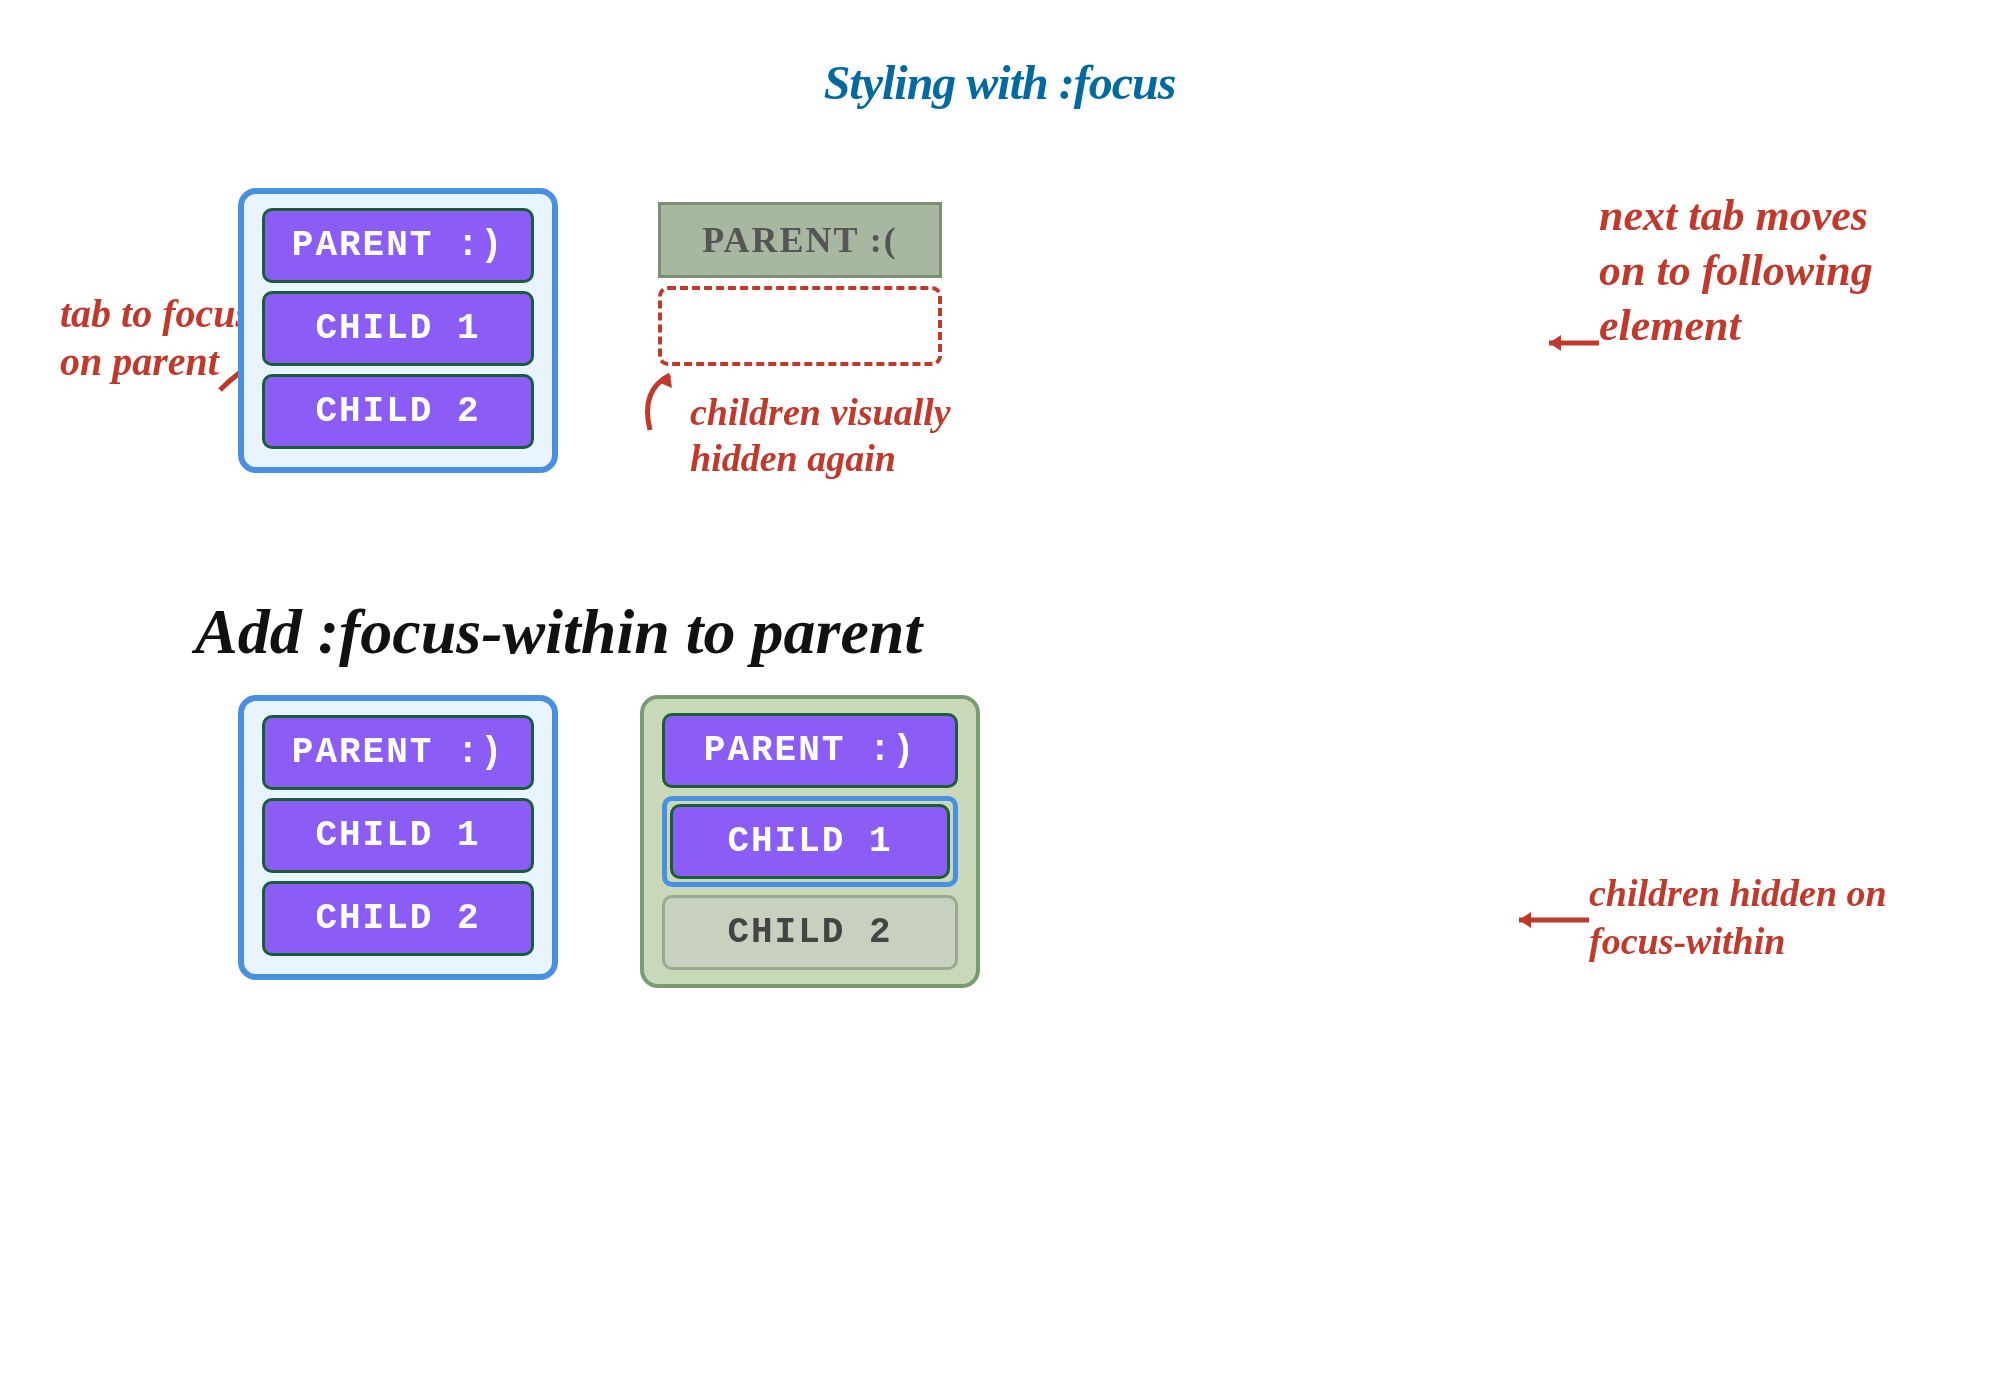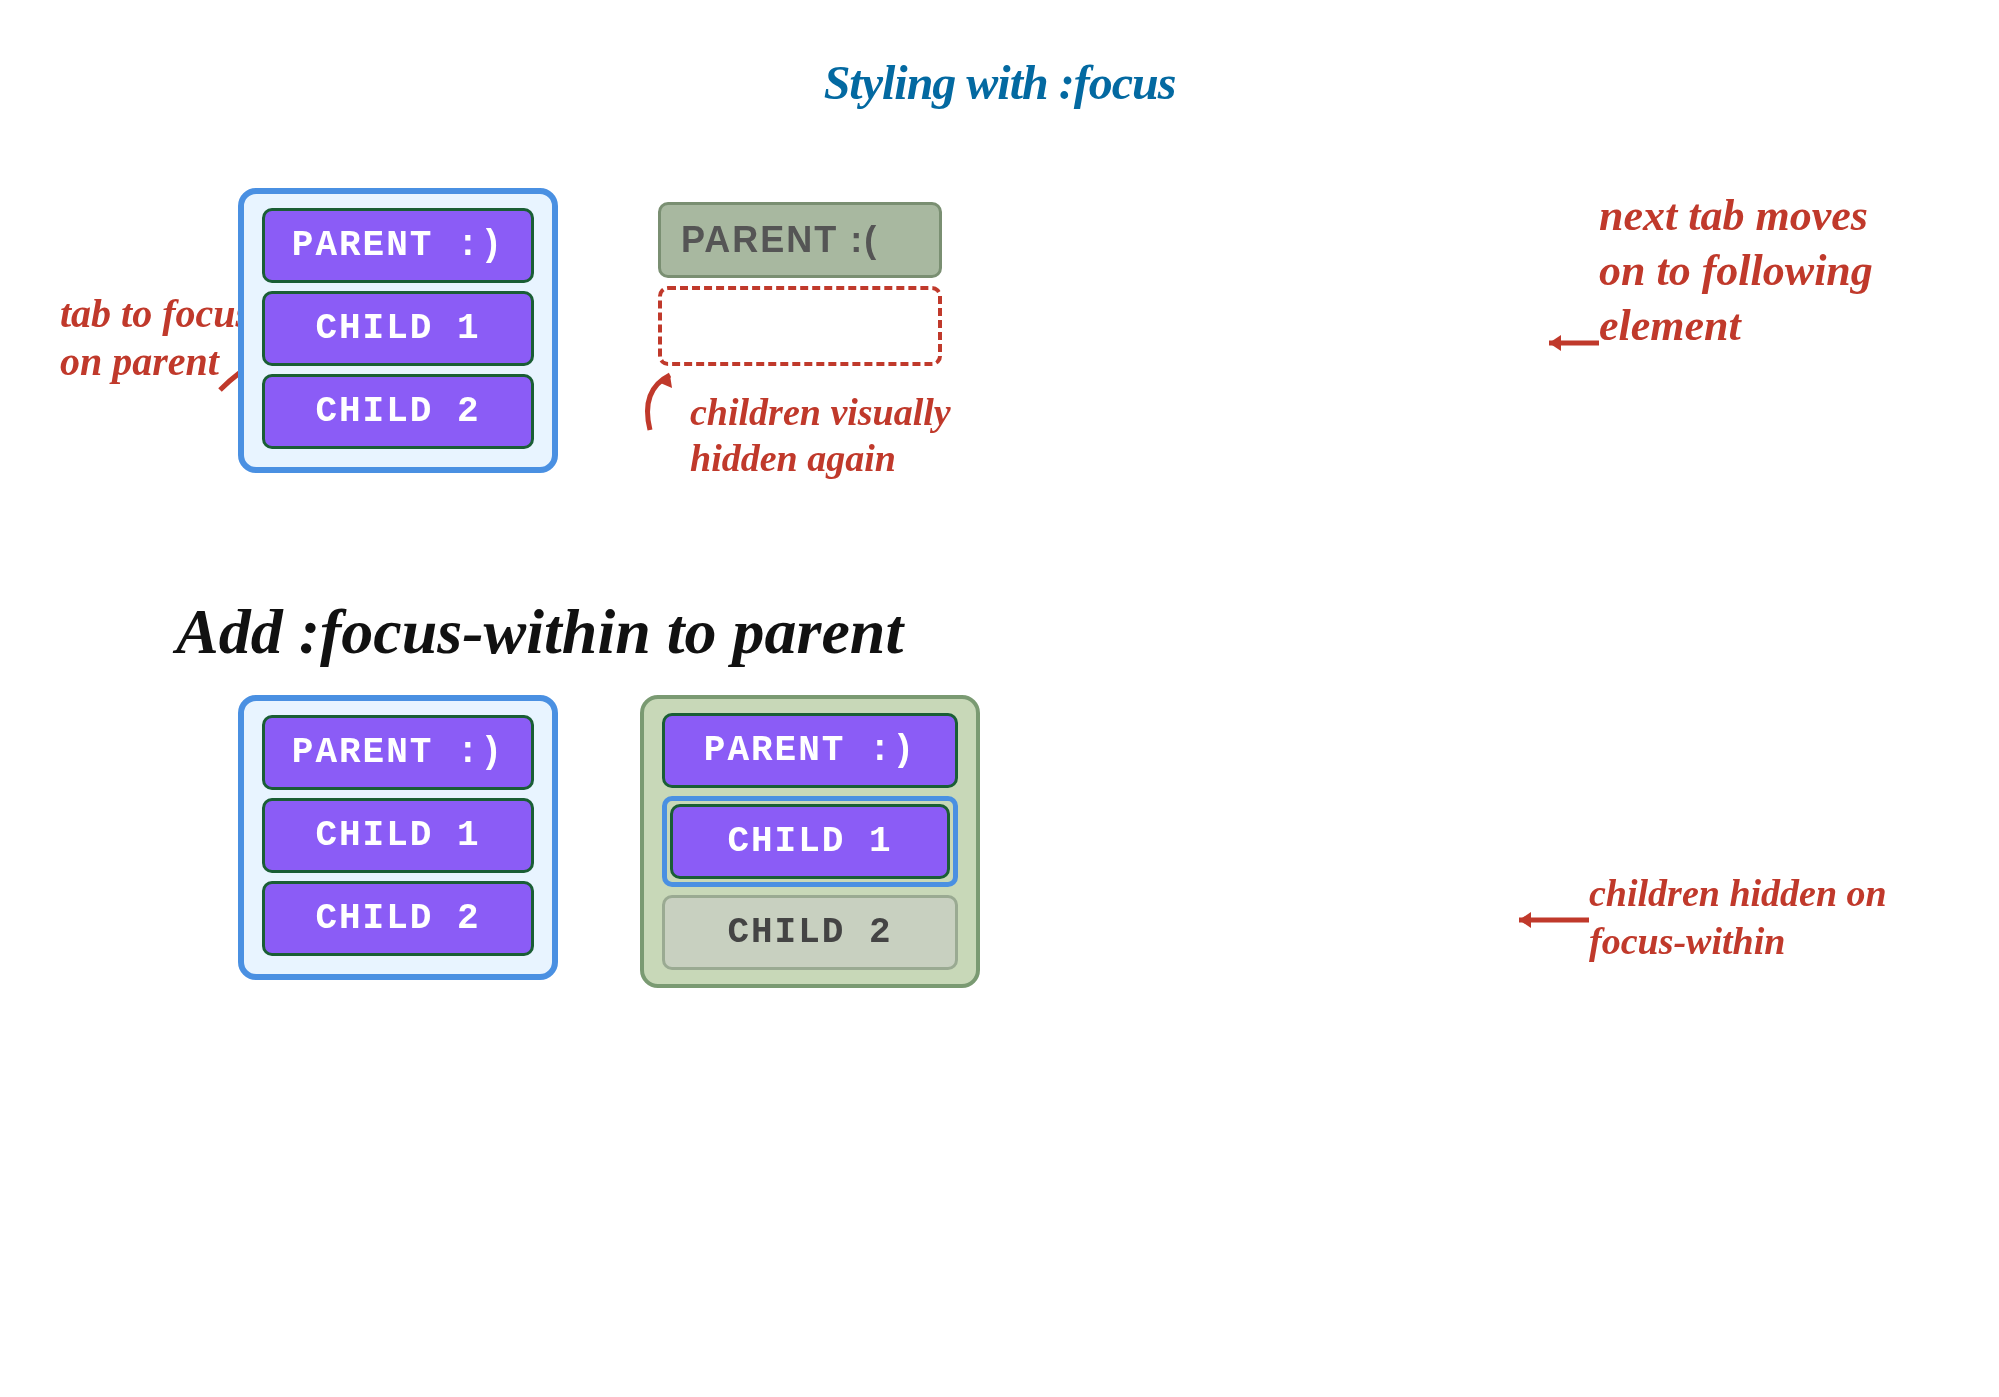--- a/index.html
+++ b/index.html
@@ -60,27 +60,28 @@
       text-align: center;
       padding: 14px 4px;
       letter-spacing: 2px;
       font-family: 'Courier New', monospace;
       text-transform: uppercase;
     }
 
     .green-box-gray {
       background: #a8b8a0;
       border: 3px solid #7a8f72;
-      border-radius: 10px;
+      border-radius: 0;
       color: #555;
       font-size: 36px;
       font-weight: 900;
+      text-align: center;
       padding: 14px 20px;
       letter-spacing: 2px;
-      font-family: Liberation Sans, sans-serif;
+      font-family: Liberation Serif, serif;
       text-transform: uppercase;
     }
 
     .dashed-box {
       border: 4px dashed #c0392b;
       border-radius: 10px;
       height: 80px;
       background: transparent;
     }
 
@@ -147,21 +148,21 @@
 
 <div style="position:absolute; top:390px; left:650px; width:380px;">
 
   <svg style="position:absolute; top:-30px; left:-20px;" width="80" height="80" viewBox="0 0 80 80">
     <path d="M 20 70 Q 10 30 40 15" stroke="#c0392b" stroke-width="5" fill="none"></path>
     <polygon points="40,15 28,22 42,28" fill="#c0392b"></polygon>
   </svg>
   <div class="red-label" style="margin-left:40px; font-size:38px; line-height:1.2;">children visually hidden again</div>
 </div>
 
-<div style="position:absolute; top:595px; left:176px; white-space:nowrap;">
+<div style="position:absolute; top:595px; left:195px; white-space:nowrap;">
   <span class="subtitle-text">Add :focus-within to parent</span>
 </div>
 
 <div style="position:absolute; top:695px; left:238px; width:320px;">
   <div class="blue-outer">
     <div class="green-box">PARENT :)</div>
     <div class="green-box">CHILD 1</div>
     <div class="green-box">CHILD 2</div>
   </div>
 </div>

